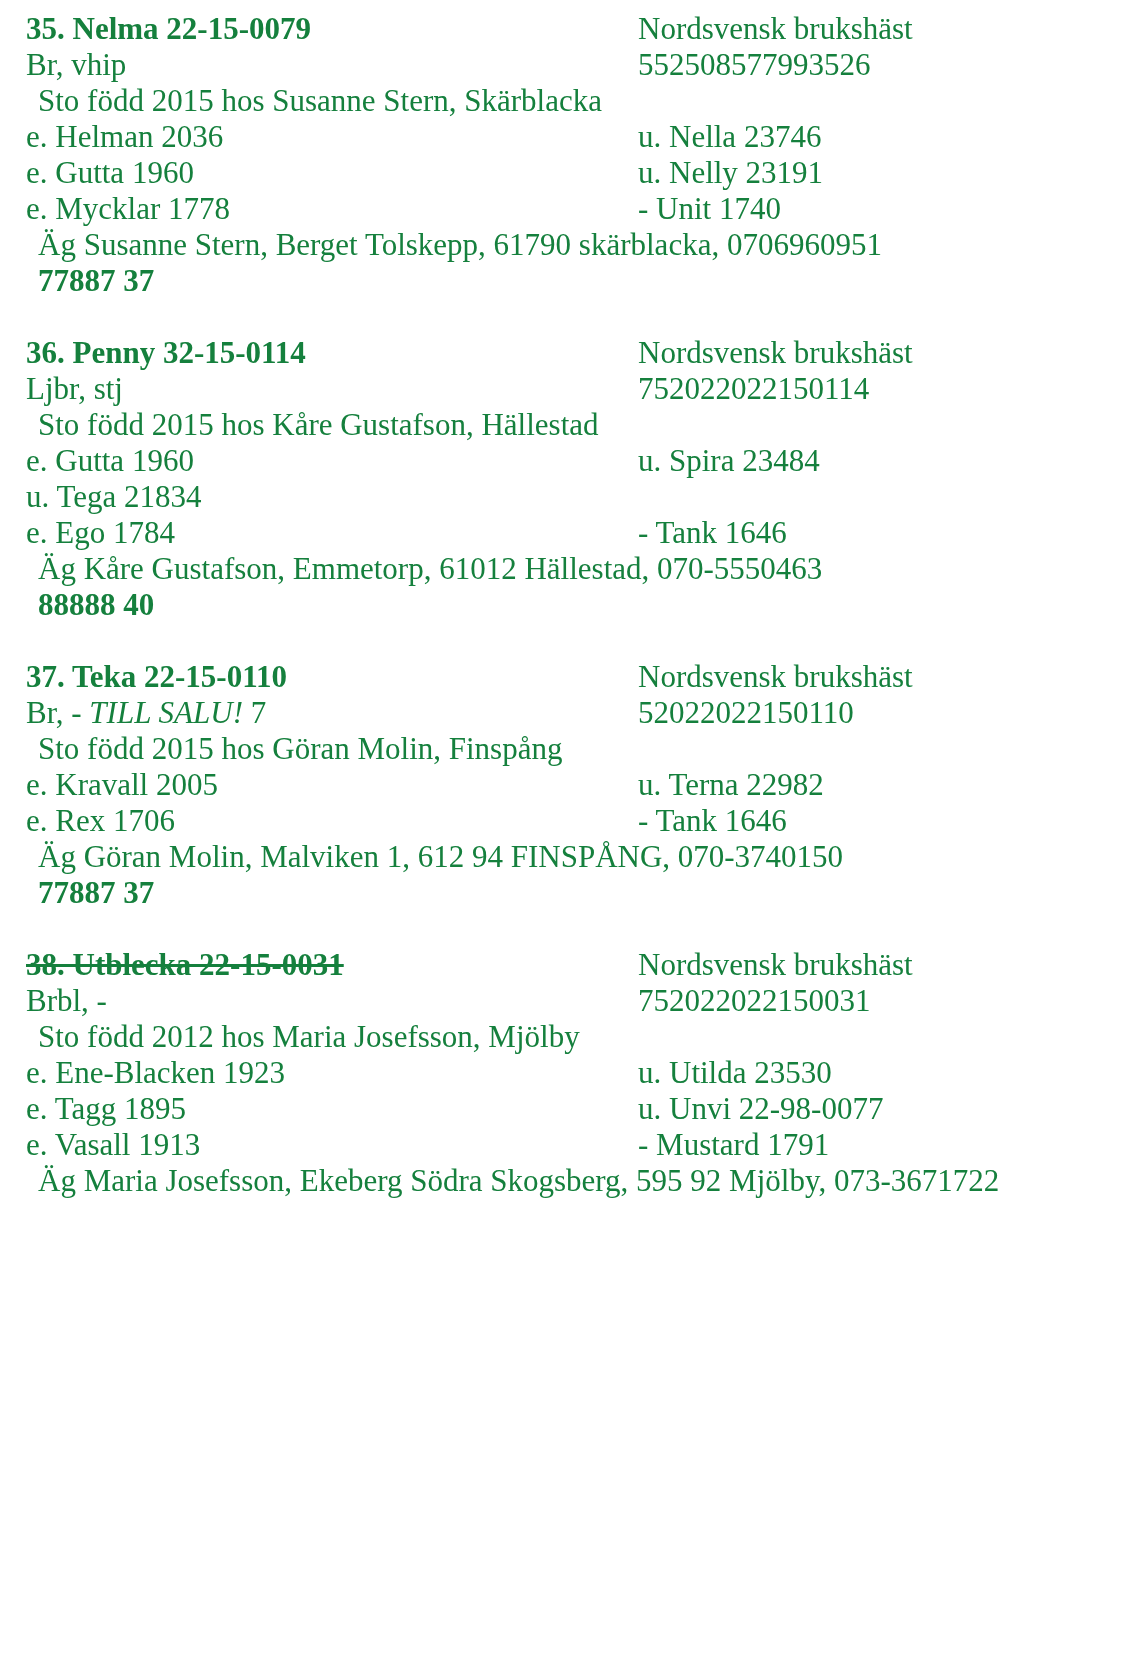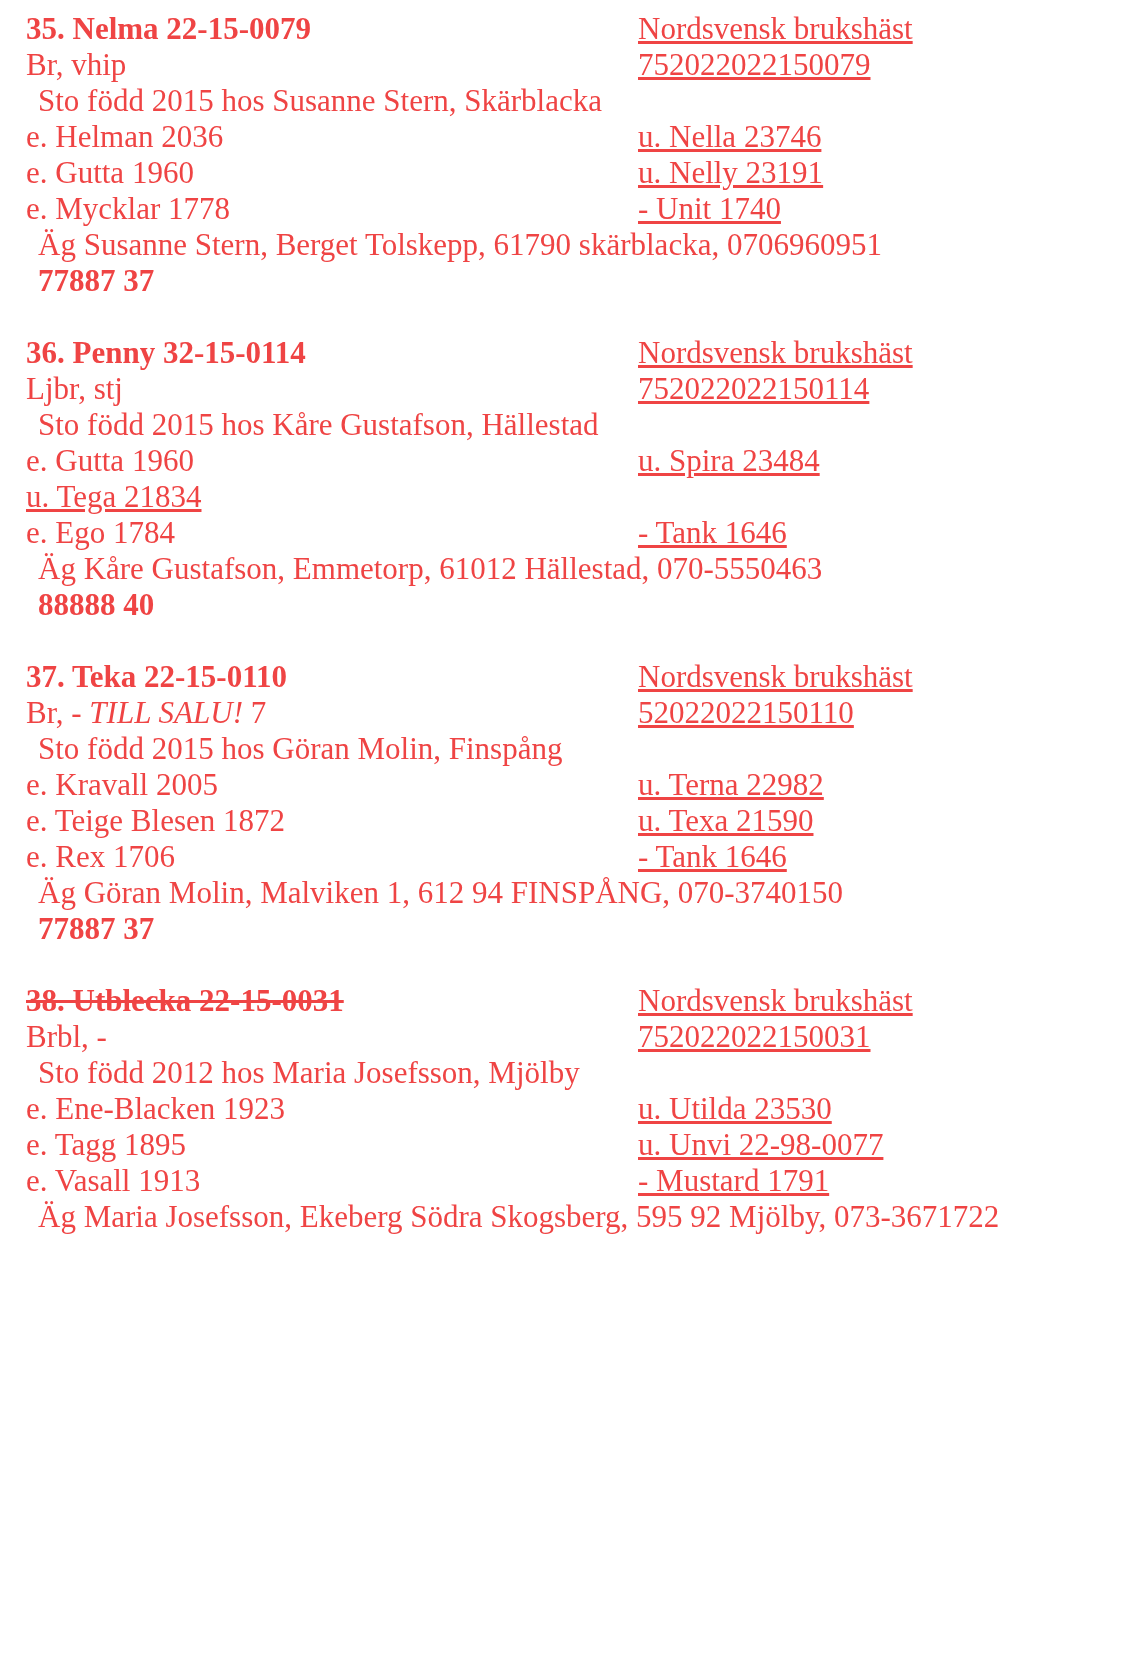--- a/index.html
+++ b/index.html
@@ -13,35 +13,34 @@
     overflow: hidden;
   }
   .page {
     box-sizing: border-box;
     width: 1140px;
     height: 1653px;
     padding: 11px 10px 0 26px;
     font-family: "Liberation Serif", "DejaVu Serif", serif;
     font-size: 31px;
     line-height: 36px;
-    color: #ef4444;
+    color: #15803d;
     background: #ffffff;
   }
   .entry { margin-bottom: 36px; }
   .row { display: flex; }
   .col-left {
     flex: 0 0 612px;
     width: 612px;
     white-space: nowrap;
     overflow: visible;
   }
   .col-right {
     flex: 1 1 auto;
     white-space: nowrap;
-    text-decoration: underline;
   }
   .full { white-space: nowrap; margin-left: 12px; }
   .bold { font-weight: bold; }
   .strike {
     text-decoration: line-through;
     text-decoration-thickness: 3px;
   }
   .italic { font-style: italic; }
 </style>
 </head>
@@ -49,21 +48,21 @@
 
 <div class="page">
 
   <div class="entry">
     <div class="row">
       <div class="col-left bold">35. Nelma 22-15-0079</div>
       <div class="col-right">Nordsvensk brukshäst</div>
     </div>
     <div class="row">
       <div class="col-left"><span>Br, vhip</span><span class="italic"></span><span></span></div>
-      <div class="col-right">752022022150079</div>
+      <div class="col-right">552508577993526</div>
     </div>
     <div class="full">Sto född 2015 hos Susanne Stern, Skärblacka</div>
     <div class="row">
       <div class="col-left">e. Helman 2036</div>
       <div class="col-right">u. Nella 23746</div>
     </div>
     <div class="row">
       <div class="col-left">e. Gutta 1960</div>
       <div class="col-right">u. Nelly 23191</div>
     </div>
@@ -108,24 +107,20 @@
     <div class="row">
       <div class="col-left"><span>Br, - </span><span class="italic">TILL SALU!</span><span> 7</span></div>
       <div class="col-right">52022022150110</div>
     </div>
     <div class="full">Sto född 2015 hos Göran Molin, Finspång</div>
     <div class="row">
       <div class="col-left">e. Kravall 2005</div>
       <div class="col-right">u. Terna 22982</div>
     </div>
     <div class="row">
-      <div class="col-left">e. Teige Blesen 1872</div>
-      <div class="col-right">u. Texa 21590</div>
-    </div>
-    <div class="row">
       <div class="col-left">e. Rex 1706</div>
       <div class="col-right">- Tank 1646</div>
     </div>
     <div class="full">Äg Göran Molin, Malviken 1, 612 94 FINSPÅNG, 070-3740150</div>
     <div class="full bold">77887 37</div>
   </div>
 
   <div class="entry">
     <div class="row">
       <div class="col-left bold strike">38. Utblecka 22-15-0031</div>

